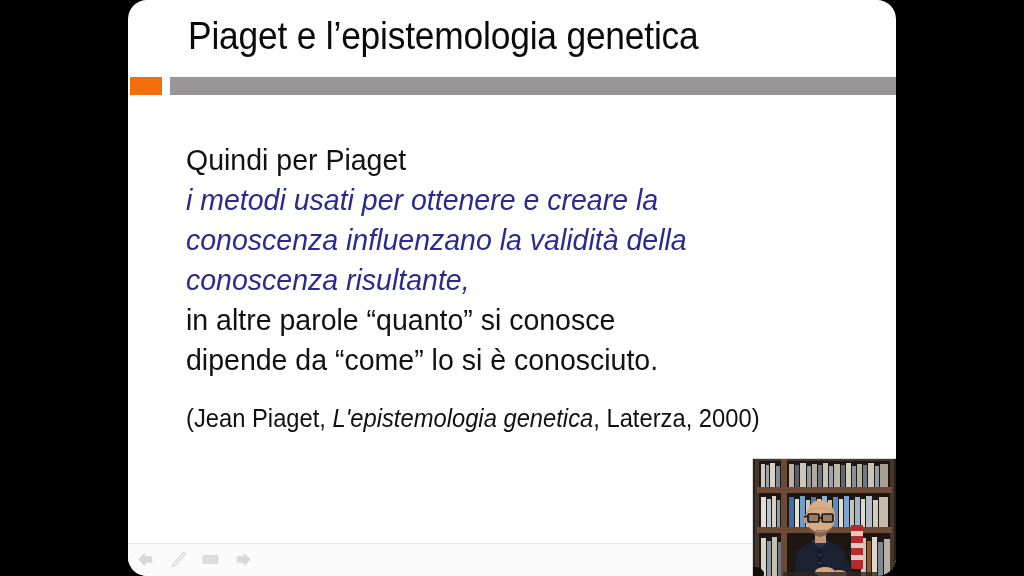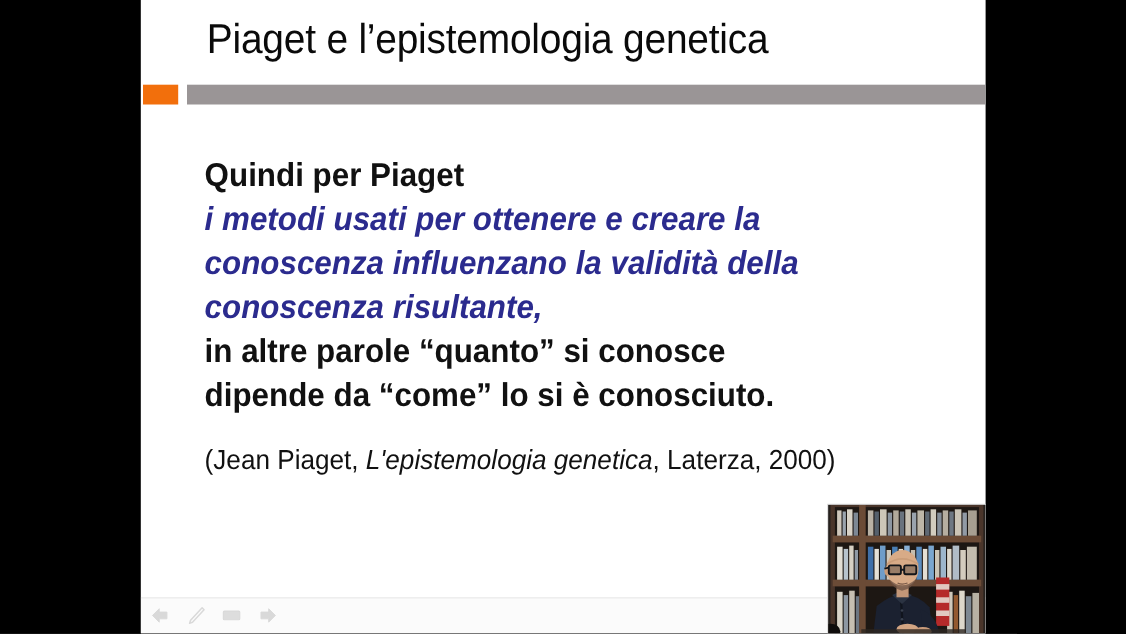--- a/index.html
+++ b/index.html
@@ -31,20 +31,21 @@
 
   
   #slide {
     position: absolute;
     left: 128px;
     top: 0;
     width: 768px;
     height: 576px;
     background: #ffffff;
     overflow: hidden;
+    border-radius: 19px;
   }
 
   
   #slide-title {
     position: absolute;
     left: 60px;
     top: 13px;
     width: 700px;
     font-size: 38px;
     line-height: 46px;
@@ -80,21 +81,20 @@
     height: 18px;
     background: #9A9596;
   }
 
   
   #body-block {
     position: absolute;
     left: 58px;
     top: 140px;
     width: 700px;
-    font-weight: bold;
   }
   .body-line {
     font-size: 30px;
     line-height: 40px;
     color: #111111;
     white-space: nowrap;
     transform: scaleX(0.95);
     transform-origin: left center;
   }
   .body-line.emph {

